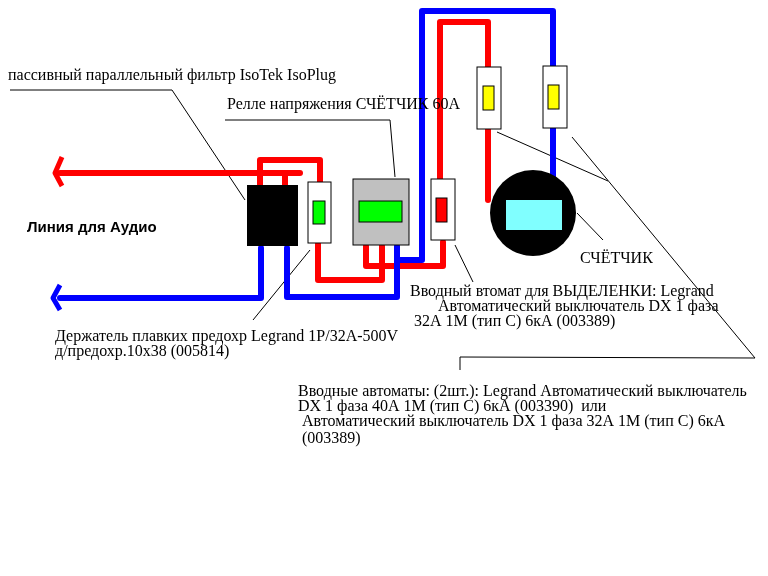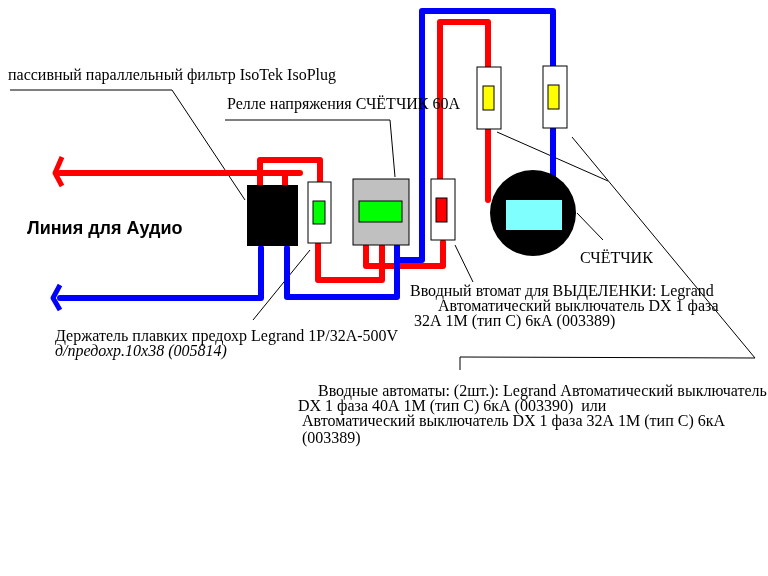--- a/index.html
+++ b/index.html
@@ -1,19 +1,19 @@
 <!DOCTYPE html>
 <html><head>
 <meta charset="utf-8">
 <style>
   html, body { margin:0; padding:0; background:#ffffff; }
   body { width:768px; height:576px; position:relative; overflow:hidden; }
   #diagram { position:absolute; left:0; top:0; width:768px; height:576px; }
   .lbl { position:absolute; font-family:"Liberation Serif", serif; font-size:16px; line-height:15px; color:#000; white-space:pre; }
-  .lbl-sans { position:absolute; font-family:"Liberation Sans", sans-serif; font-size:18px; font-weight:bold; color:#000; white-space:pre; }
+  .lbl-sans { position:absolute; font-family:"Liberation Sans", sans-serif; font-size:15px; font-weight:bold; color:#000; white-space:pre; }
 </style>
 </head>
 <body>
 
 <svg id="diagram" viewBox="0 0 768 576" xmlns="http://www.w3.org/2000/svg">
 
   <g stroke="#000" stroke-width="1" fill="none">
     <polyline points="10,90 172,90 245,200"></polyline>
     <polyline points="225,120 390,120 395,177"></polyline>
     <line x1="310" y1="250" x2="253" y2="320"></line>
@@ -75,29 +75,29 @@
     <rect x="506" y="200" width="56" height="30" fill="#80ffff"></rect>
   </g>
 </svg>
 
 <div class="lbl" style="left:8px;top:67px;">пассивный параллельный фильтр IsoTek IsoPlug</div>
 <div class="lbl" style="left:227px;top:96px;">Релле напряжения СЧЁТЧИК 60А</div>
 <div class="lbl-sans" style="left:27px;top:218px;">Линия для Аудио</div>
 
 <div>
   <div class="lbl" style="left:55px;top:328px;">Держатель плавких предохр Legrand 1P/32A-500V</div>
-  <div class="lbl" style="left:55px;top:343px;font-style:italic;">д/предохр.10х38 (005814)</div>
+  <div class="lbl" style="left:55px;top:343px;">д/предохр.10х38 (005814)</div>
 </div>
 
 <div>
   <div class="lbl" style="left:410px;top:283px;">Вводный втомат для ВЫДЕЛЕНКИ: Legrand</div>
   <div class="lbl" style="left:410px;top:298px;margin-left:28px;">Автоматический выключатель DX 1 фаза</div>
   <div class="lbl" style="left:410px;top:313px;"> 32А 1М (тип С) 6кА (003389)</div>
 </div>
 
 <div class="lbl" style="left:580px;top:250px;">СЧЁТЧИК</div>
 
 <div>
-  <div class="lbl" style="left:298px;top:383px;margin-left:20px;">Вводные автоматы: (2шт.): Legrand Автоматический выключатель</div>
+  <div class="lbl" style="left:298px;top:383px;">Вводные автоматы: (2шт.): Legrand Автоматический выключатель</div>
   <div class="lbl" style="left:298px;top:398px;">DX 1 фаза 40А 1М (тип С) 6кА (003390)  или</div>
   <div class="lbl" style="left:298px;top:413px;"> Автоматический выключатель DX 1 фаза 32А 1М (тип С) 6кА</div>
   <div class="lbl" style="left:298px;top:430px;font-family:Liberation Serif, serif;"> (003389)</div>
 </div>
 
 </body></html>

